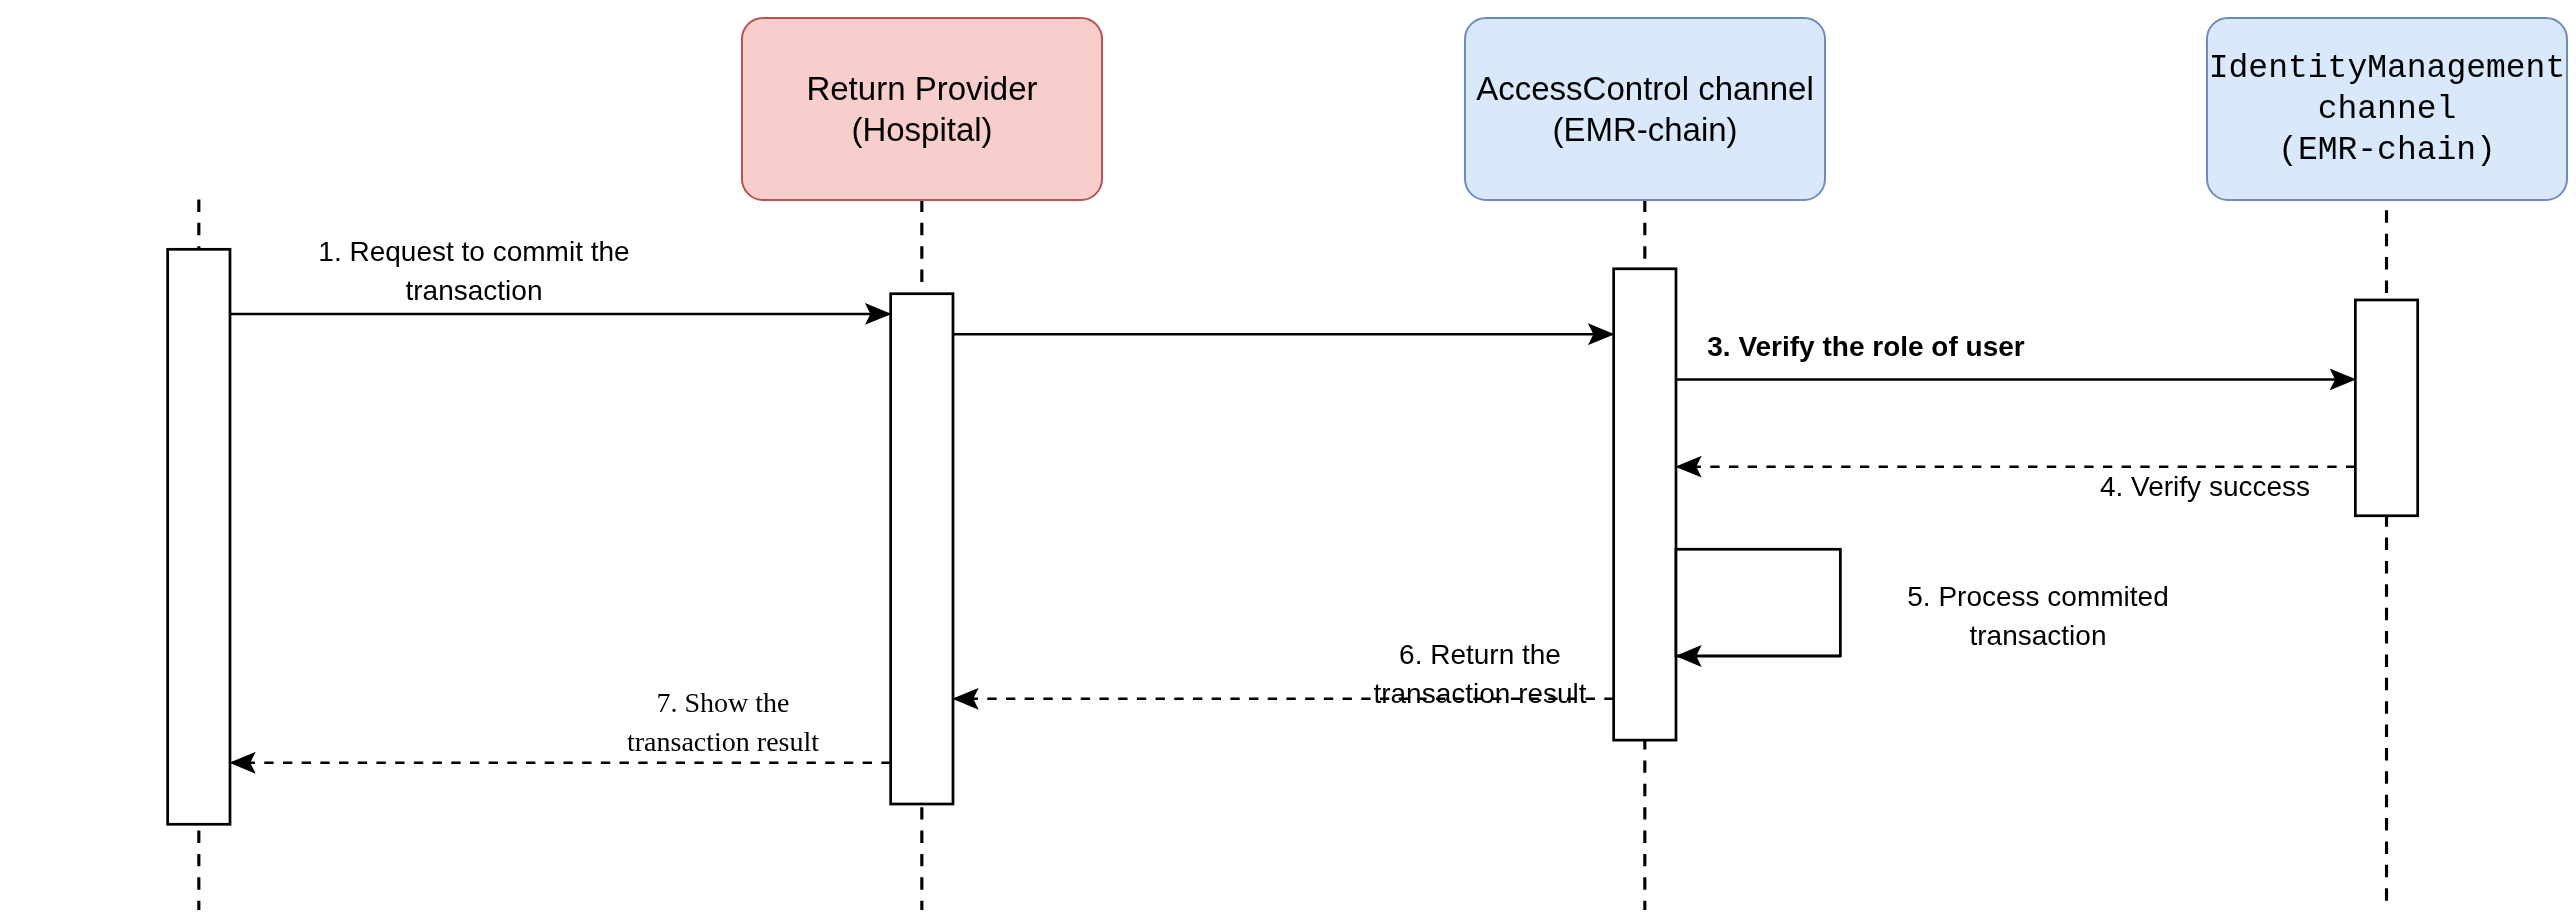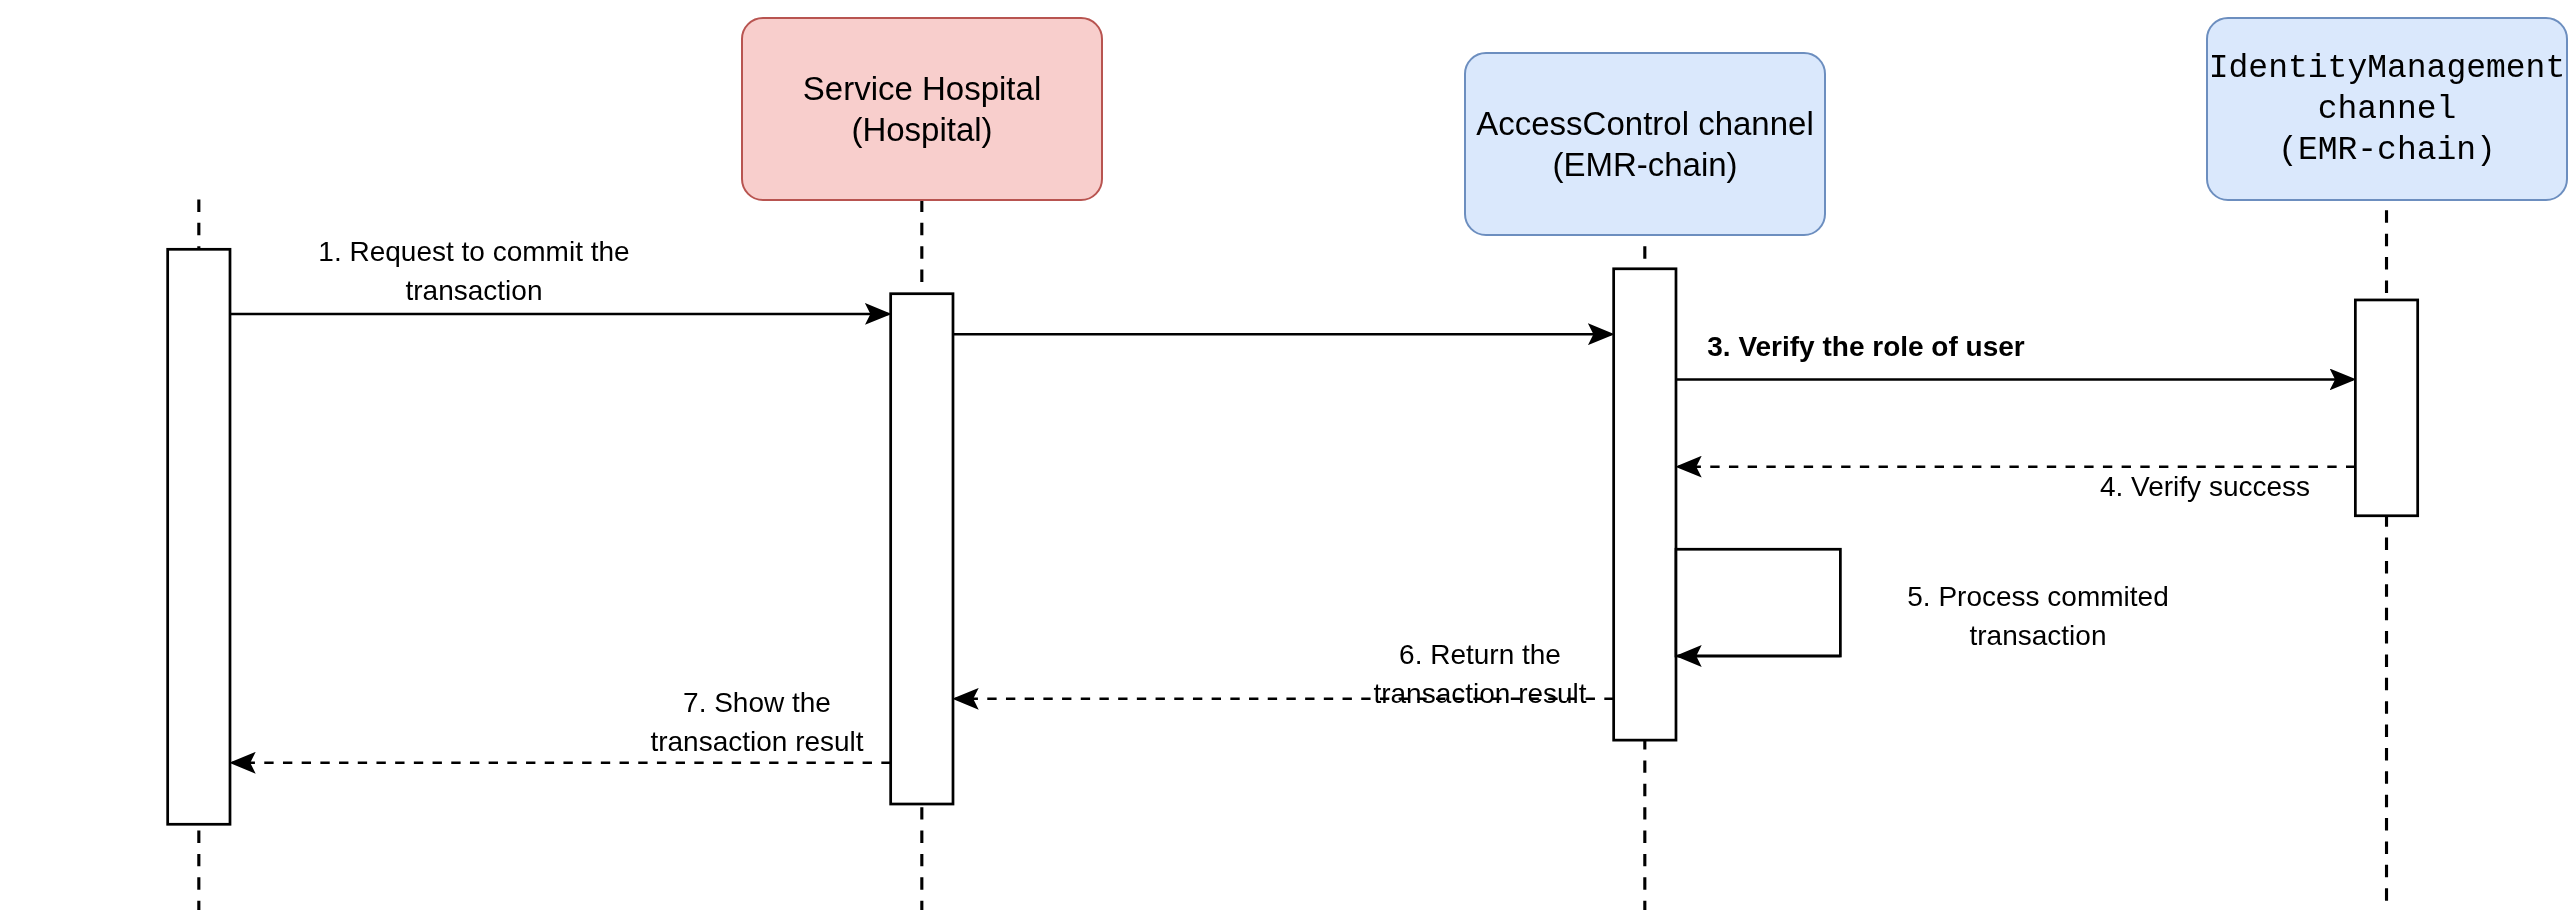--- a/index.html
+++ b/index.html
@@ -44,21 +44,21 @@
     font-size: 28px;
     line-height: 39px;
     white-space: pre-line;
   }
   .m1 { left: 474px;  top: 232px; }
   .m2 { left: 1165px; top: 254px; }
   .m3 { left: 1866px; top: 327px; font-weight: bold; }
   .m4 { left: 2205px; top: 423px; margin-top: 44px; }
   .m5 { left: 2038px; top: 577px; }
   .m6 { left: 1480px; top: 617px; margin-top: 18px; }
-  .m7 { left: 757px;  top: 683px; }
+  .m7 { left: 723px;  top: 683px; font-family: Liberation Serif, serif; }
 </style>
 </head>
 <body>
 
 <div class="canvas">
 
   <svg class="diagram-svg" viewBox="0 0 3306 1186" xmlns="http://www.w3.org/2000/svg">
     <defs>
       <marker id="arrowhead" markerUnits="userSpaceOnUse" markerWidth="34" markerHeight="28" viewBox="0 0 34 28" refX="30" refY="14" orient="auto">
         <path d="M0,0 L34,14 L0,28 L7,14 Z" fill="#000"></path>
@@ -86,24 +86,24 @@
       <line x1="1223" y1="429" x2="2068" y2="429" marker-end="url(#arrowhead)"></line>
       <line x1="2151" y1="487" x2="3020" y2="487" marker-end="url(#arrowhead)"></line>
       <line x1="3023" y1="599" x2="2154" y2="599" stroke-dasharray="12 12" marker-end="url(#arrowhead)"></line>
       <line x1="2362" y1="842" x2="2154" y2="842" marker-end="url(#arrowhead)"></line>
       <line x1="2071" y1="897" x2="1226" y2="897" stroke-dasharray="12 12" marker-end="url(#arrowhead)"></line>
       <line x1="1143" y1="979" x2="298" y2="979" stroke-dasharray="12 12" marker-end="url(#arrowhead)"></line>
     </g>
   </svg>
 
 
-  <div class="participant p-sp" style="background-color: rgb(248, 206, 204); border-color: rgb(184, 84, 80);">Service Hospital
+  <div class="participant p-sp" style="background-color: rgb(248, 206, 204); border-color: rgb(184, 84, 80);">Return Provider
 (Hospital)</div>
 
-  <div class="participant p-ac" style="background-color: rgb(218, 232, 252); border-color: rgb(108, 142, 191); margin-top: 35px;">AccessControl channel
+  <div class="participant p-ac" style="background-color: rgb(218, 232, 252); border-color: rgb(108, 142, 191);">AccessControl channel
 (EMR-chain)</div>
 
   <div class="participant p-im" style="background-color: rgb(218, 232, 252); border-color: rgb(108, 142, 191); font-family: Liberation Mono, monospace;">IdentityManagement
 channel
 (EMR-chain)</div>
 
   <div class="msg-label m1">1. Request to commit the
 transaction</div>
   <div class="msg-label m3">3. Verify the role of user</div>
   <div class="msg-label m4">4. Verify success</div>

